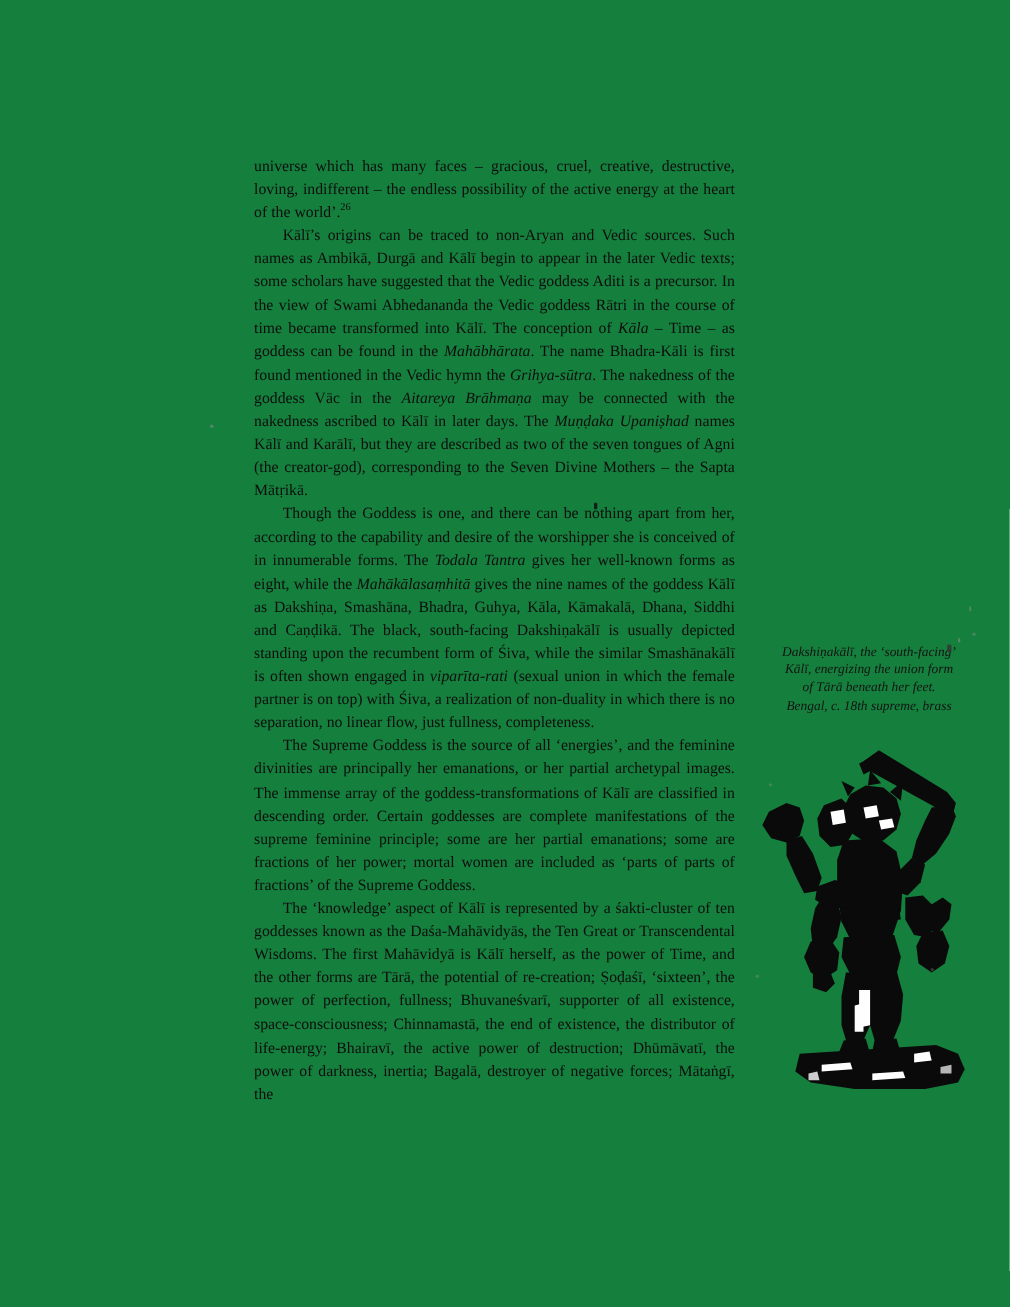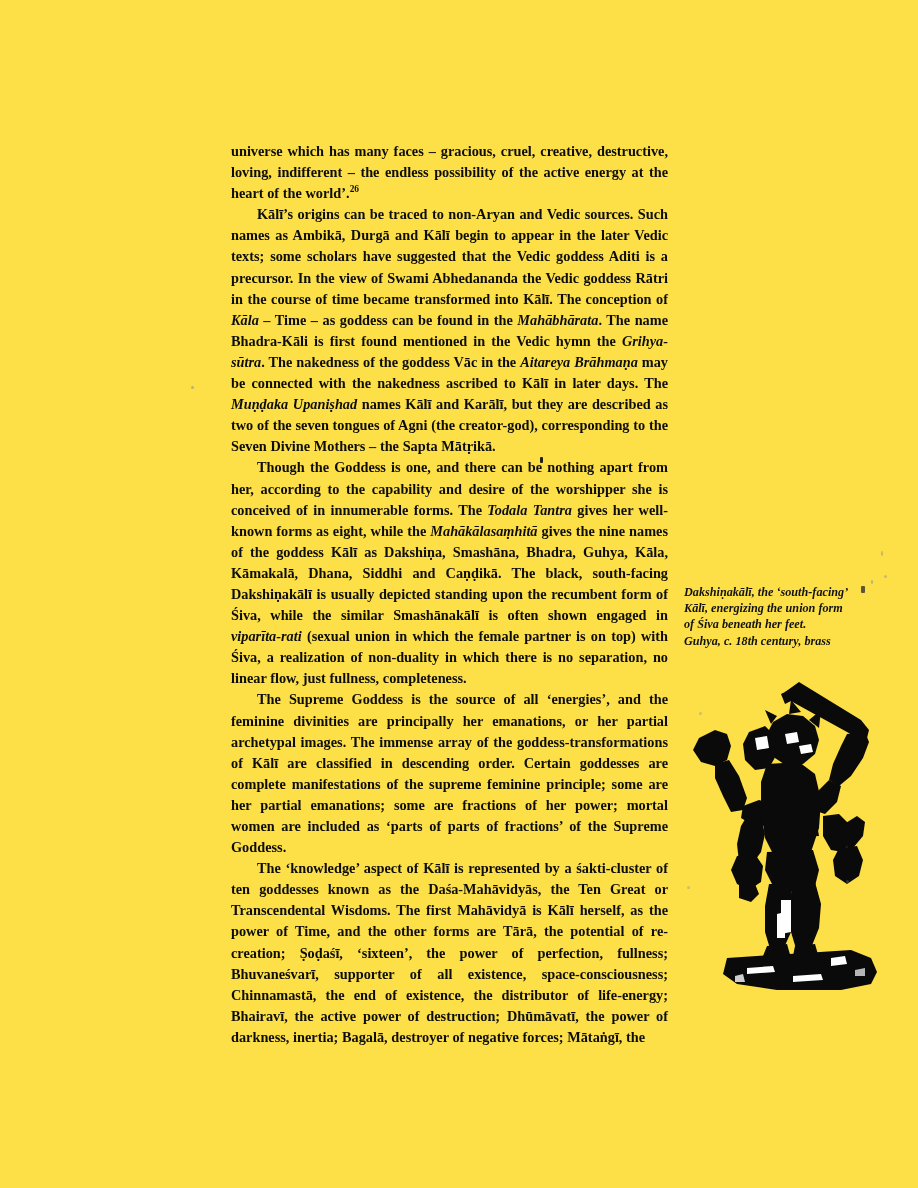--- a/index.html
+++ b/index.html
@@ -13,22 +13,21 @@
     position: relative;
     overflow: hidden;
     font-family: "Liberation Serif", "DejaVu Serif", serif;
     color: #0d0d0d;
     -webkit-font-smoothing: antialiased;
   }
 
   .page {
     position: absolute;
     inset: 0;
-    background: #fde047;
-    font-weight: bold;
+    background: #15803d;
   }
 
   
   .text-column {
     position: absolute;
     left: 231px;
     top: 141px;
     width: 437px;
   }
   .para {
@@ -51,21 +50,21 @@
   
   .caption {
     position: absolute;
     left: 684px;
     top: 584px;
     width: 212px;
     margin: 0;
     font-size: 12.2px;
     line-height: 16.2px;
     font-style: italic;
-    text-align: left;
+    text-align: center;
     color: #121212;
   }
 
   
   .figure {
     position: absolute;
     left: 681px;
     top: 676px;
     width: 218px;
     height: 318px;
@@ -97,22 +96,22 @@
     <p class="para first"><span>universe which has many faces – gracious, cruel, creative, destructive, loving, indifferent – the endless possibility of the active energy at the heart of the world’.</span><sup>26</sup></p>
     <p class="para"><span>Kālī’s origins can be traced to non-Aryan and Vedic sources. Such names as Ambikā, Durgā and Kālī begin to appear in the later Vedic texts; some scholars have suggested that the Vedic goddess Aditi is a precursor. In the view of Swami Abhedananda the Vedic goddess Rātri in the course of time became transformed into Kālī. The conception of </span><i>Kāla</i><span> – Time – as goddess can be found in the </span><i>Mahābhārata</i><span>. The name Bhadra-Kāli is first found mentioned in the Vedic hymn the </span><i>Grihya-sūtra</i><span>. The nakedness of the goddess Vāc in the </span><i>Aitareya Brāhmaṇa</i><span> may be connected with the nakedness ascribed to Kālī in later days. The </span><i>Muṇḍaka Upaniṣhad</i><span> names Kālī and Karālī, but they are described as two of the seven tongues of Agni (the creator-god), corresponding to the Seven Divine Mothers – the Sapta Mātṛikā.</span></p>
     <p class="para"><span>Though the Goddess is one, and there can be nothing apart from her, according to the capability and desire of the worshipper she is conceived of in innumerable forms. The </span><i>Todala Tantra</i><span> gives her well-known forms as eight, while the </span><i>Mahākālasaṃhitā</i><span> gives the nine names of the goddess Kālī as Dakshiṇa, Smashāna, Bhadra, Guhya, Kāla, Kāmakalā, Dhana, Siddhi and Caṇḍikā. The black, south-facing Dakshiṇakālī is usually depicted standing upon the recumbent form of Śiva, while the similar Smashānakālī is often shown engaged in </span><i>viparīta-rati</i><span> (sexual union in which the female partner is on top) with Śiva, a realization of non-duality in which there is no separation, no linear flow, just fullness, completeness.</span></p>
     <p class="para"><span>The Supreme Goddess is the source of all ‘energies’, and the feminine divinities are principally her emanations, or her partial archetypal images. The immense array of the goddess-transformations of Kālī are classified in descending order. Certain goddesses are complete manifestations of the supreme feminine principle; some are her partial emanations; some are fractions of her power; mortal women are included as ‘parts of parts of fractions’ of the Supreme Goddess.</span></p>
     <p class="para"><span>The ‘knowledge’ aspect of Kālī is represented by a śakti-cluster of ten goddesses known as the Daśa-Mahāvidyās, the Ten Great or Transcendental Wisdoms. The first Mahāvidyā is Kālī herself, as the power of Time, and the other forms are Tārā, the potential of re-creation; Ṣoḍaśī, ‘sixteen’, the power of perfection, fullness; Bhuvaneśvarī, supporter of all existence, space-consciousness; Chinnamastā, the end of existence, the distributor of life-energy; Bhairavī, the active power of destruction; Dhūmāvatī, the power of darkness, inertia; Bagalā, destroyer of negative forces; Mātaṅgī, the</span></p>
   </div>
 
   <p class="caption">
     <span>Dakshiṇakālī, the ‘south-facing’</span><br>
     <span>Kālī, energizing the union form</span><br>
-    <span>of Śiva beneath her feet.</span><br>
-    <span>Guhya, c. 18th century, brass</span>
+    <span>of Tārā beneath her feet.</span><br>
+    <span>Bengal, c. 18th supreme, brass</span>
   </p>
 
   <div class="figure">
     <svg viewBox="0 0 218 318" xmlns="http://www.w3.org/2000/svg" aria-hidden="true">
       <g fill="#0a0a0a">
 
         <path d="M104 16 L118 6 L180 44 L188 54 L186 62 L176 62 L166 56 L108 24 Z"></path>
 
         <path d="M100 18 L112 12 L116 22 L104 28 Z"></path>
 

